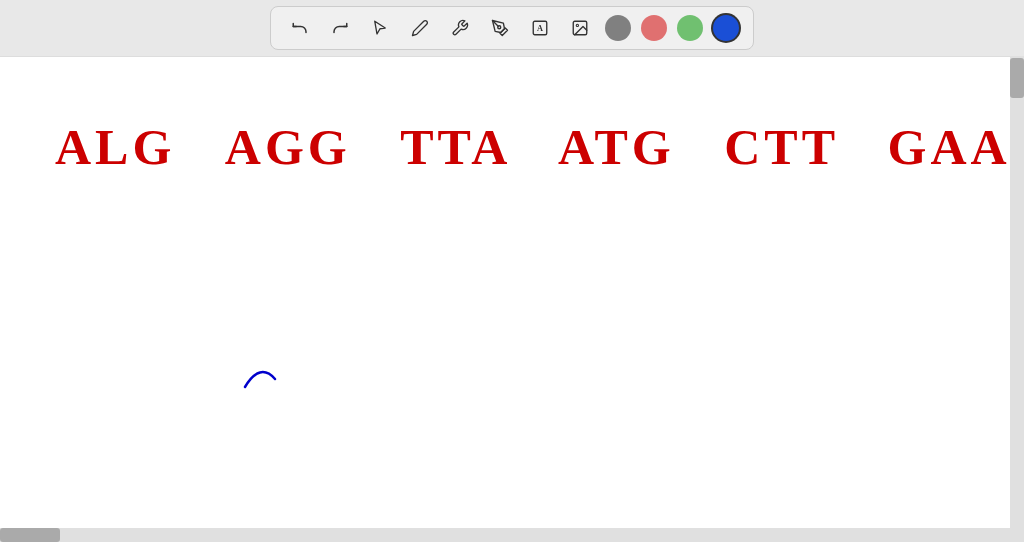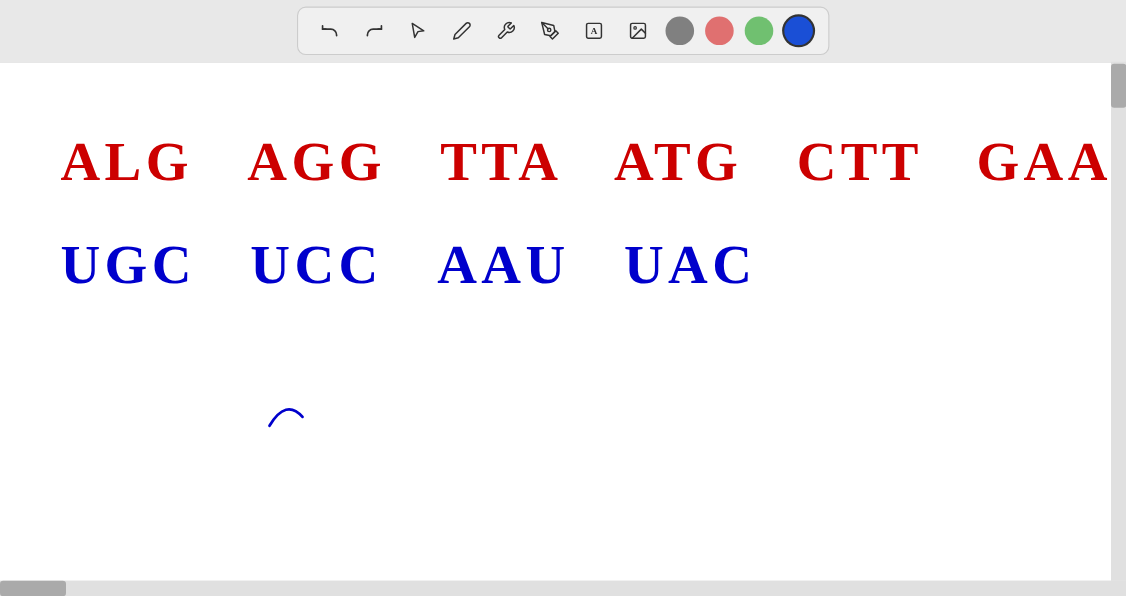--- a/index.html
+++ b/index.html
@@ -178,23 +178,20 @@
     </div>
   </div>
 
   <div style="display:flex; flex:1; overflow:hidden; position:relative;">
     <div class="canvas-area" style="flex:1; position:relative;">
 
       <div class="handwritten-text line1" style="top:55px; left:55px; color:#cc0000; font-size:50px; font-family:'Comic Sans MS', cursive; font-weight:bold; letter-spacing:4px; white-space:nowrap;">
         ALG &nbsp;&nbsp;AGG &nbsp;&nbsp;TTA &nbsp;&nbsp;ATG &nbsp;&nbsp;CTT &nbsp;&nbsp;GAA &nbsp;&nbsp;ACA
       </div>
 
-      <div class="handwritten-text line2" style="top:148px; left:55px; color:#0000cc; font-size:50px; font-family:'Comic Sans MS', cursive; font-weight:bold; letter-spacing:4px; white-space:nowrap;">
-        UGC &nbsp;&nbsp;UCC &nbsp;&nbsp;AAU &nbsp;&nbsp;UAC
-      </div>
 
       <svg style="position:absolute; top:300px; left:235px; width:50px; height:40px;" viewBox="0 0 50 40">
         <path d="M10 30 Q25 5 40 22" stroke="#0000cc" stroke-width="2.5" fill="none" stroke-linecap="round"></path>
       </svg>
 
     </div>
 
     <div style="width:14px; background:#e0e0e0; position:relative; display:flex; flex-direction:column;">
       <div style="width:14px; height:40px; background:#aaa; border-radius:3px; margin-top:2px;"></div>
     </div>

